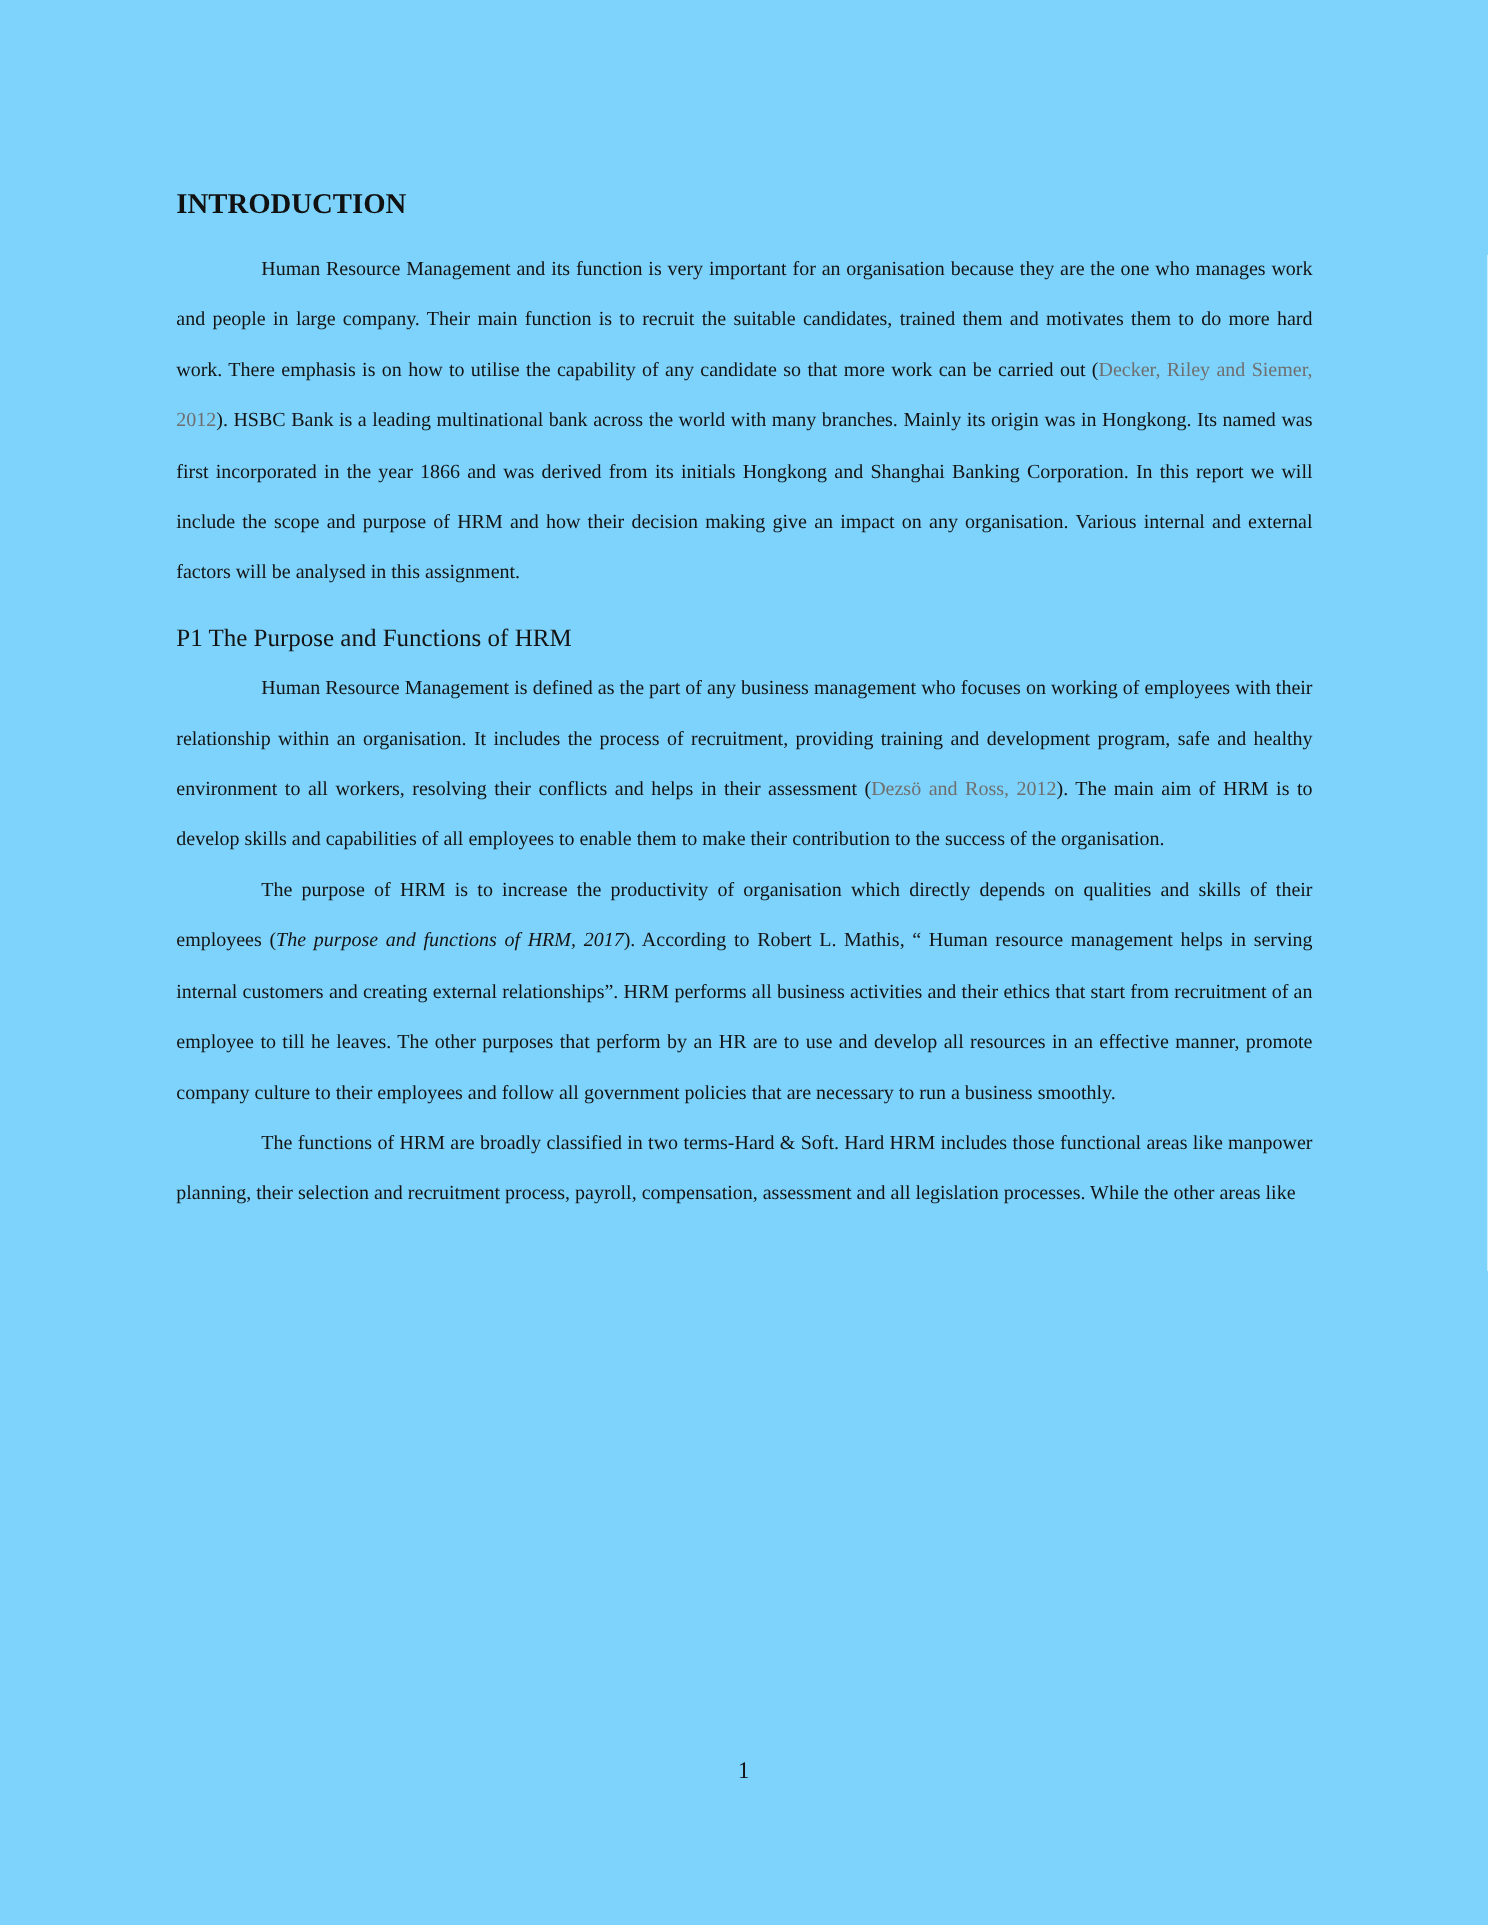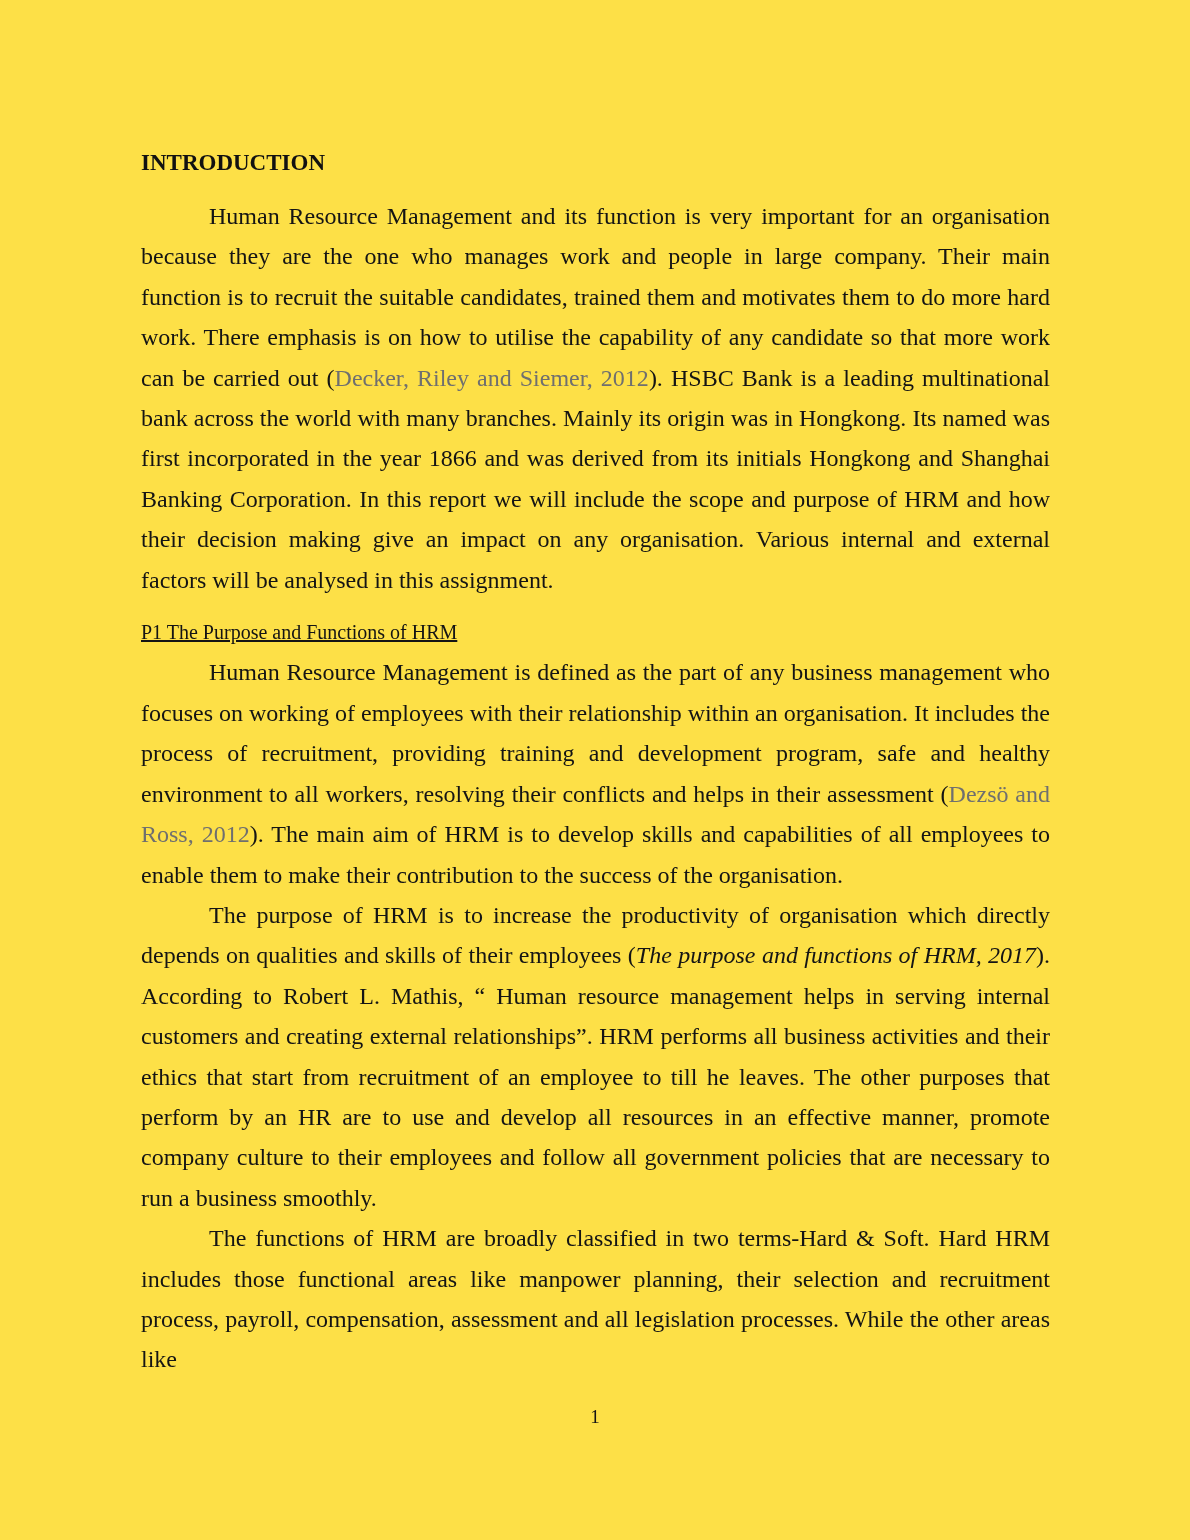--- a/index.html
+++ b/index.html
@@ -5,44 +5,43 @@
   html, body {
     margin: 0;
     padding: 0;
     background: #ffffff;
   }
   .page {
     position: relative;
     width: 1190px;
     height: 1540px;
     margin: 0 auto;
-    background: #fde047;
+    background: #7dd3fc;
     box-sizing: border-box;
     padding: 150px 140px 0 141px;
     font-family: "Liberation Serif", "DejaVu Serif", serif;
     color: #141414;
   }
   .heading {
     font-size: 23px;
     font-weight: bold;
     margin: 0 0 20px 0;
     color: #111111;
   }
   .para {
-    font-size: 24px;
+    font-size: 16px;
     line-height: 40.4px;
     text-align: justify;
     text-indent: 68px;
     margin: 0;
     color: #141414;
   }
   .subheading {
     font-size: 20px;
     font-weight: normal;
-    text-decoration: underline;
     margin: 12px 0 0 0;
     line-height: 40.4px;
     color: #141414;
   }
   .seg-cite {
     color: var(--cite-color, #6f6f6f);
   }
   .seg-i {
     font-style: italic;
     margin-top: 48px;

